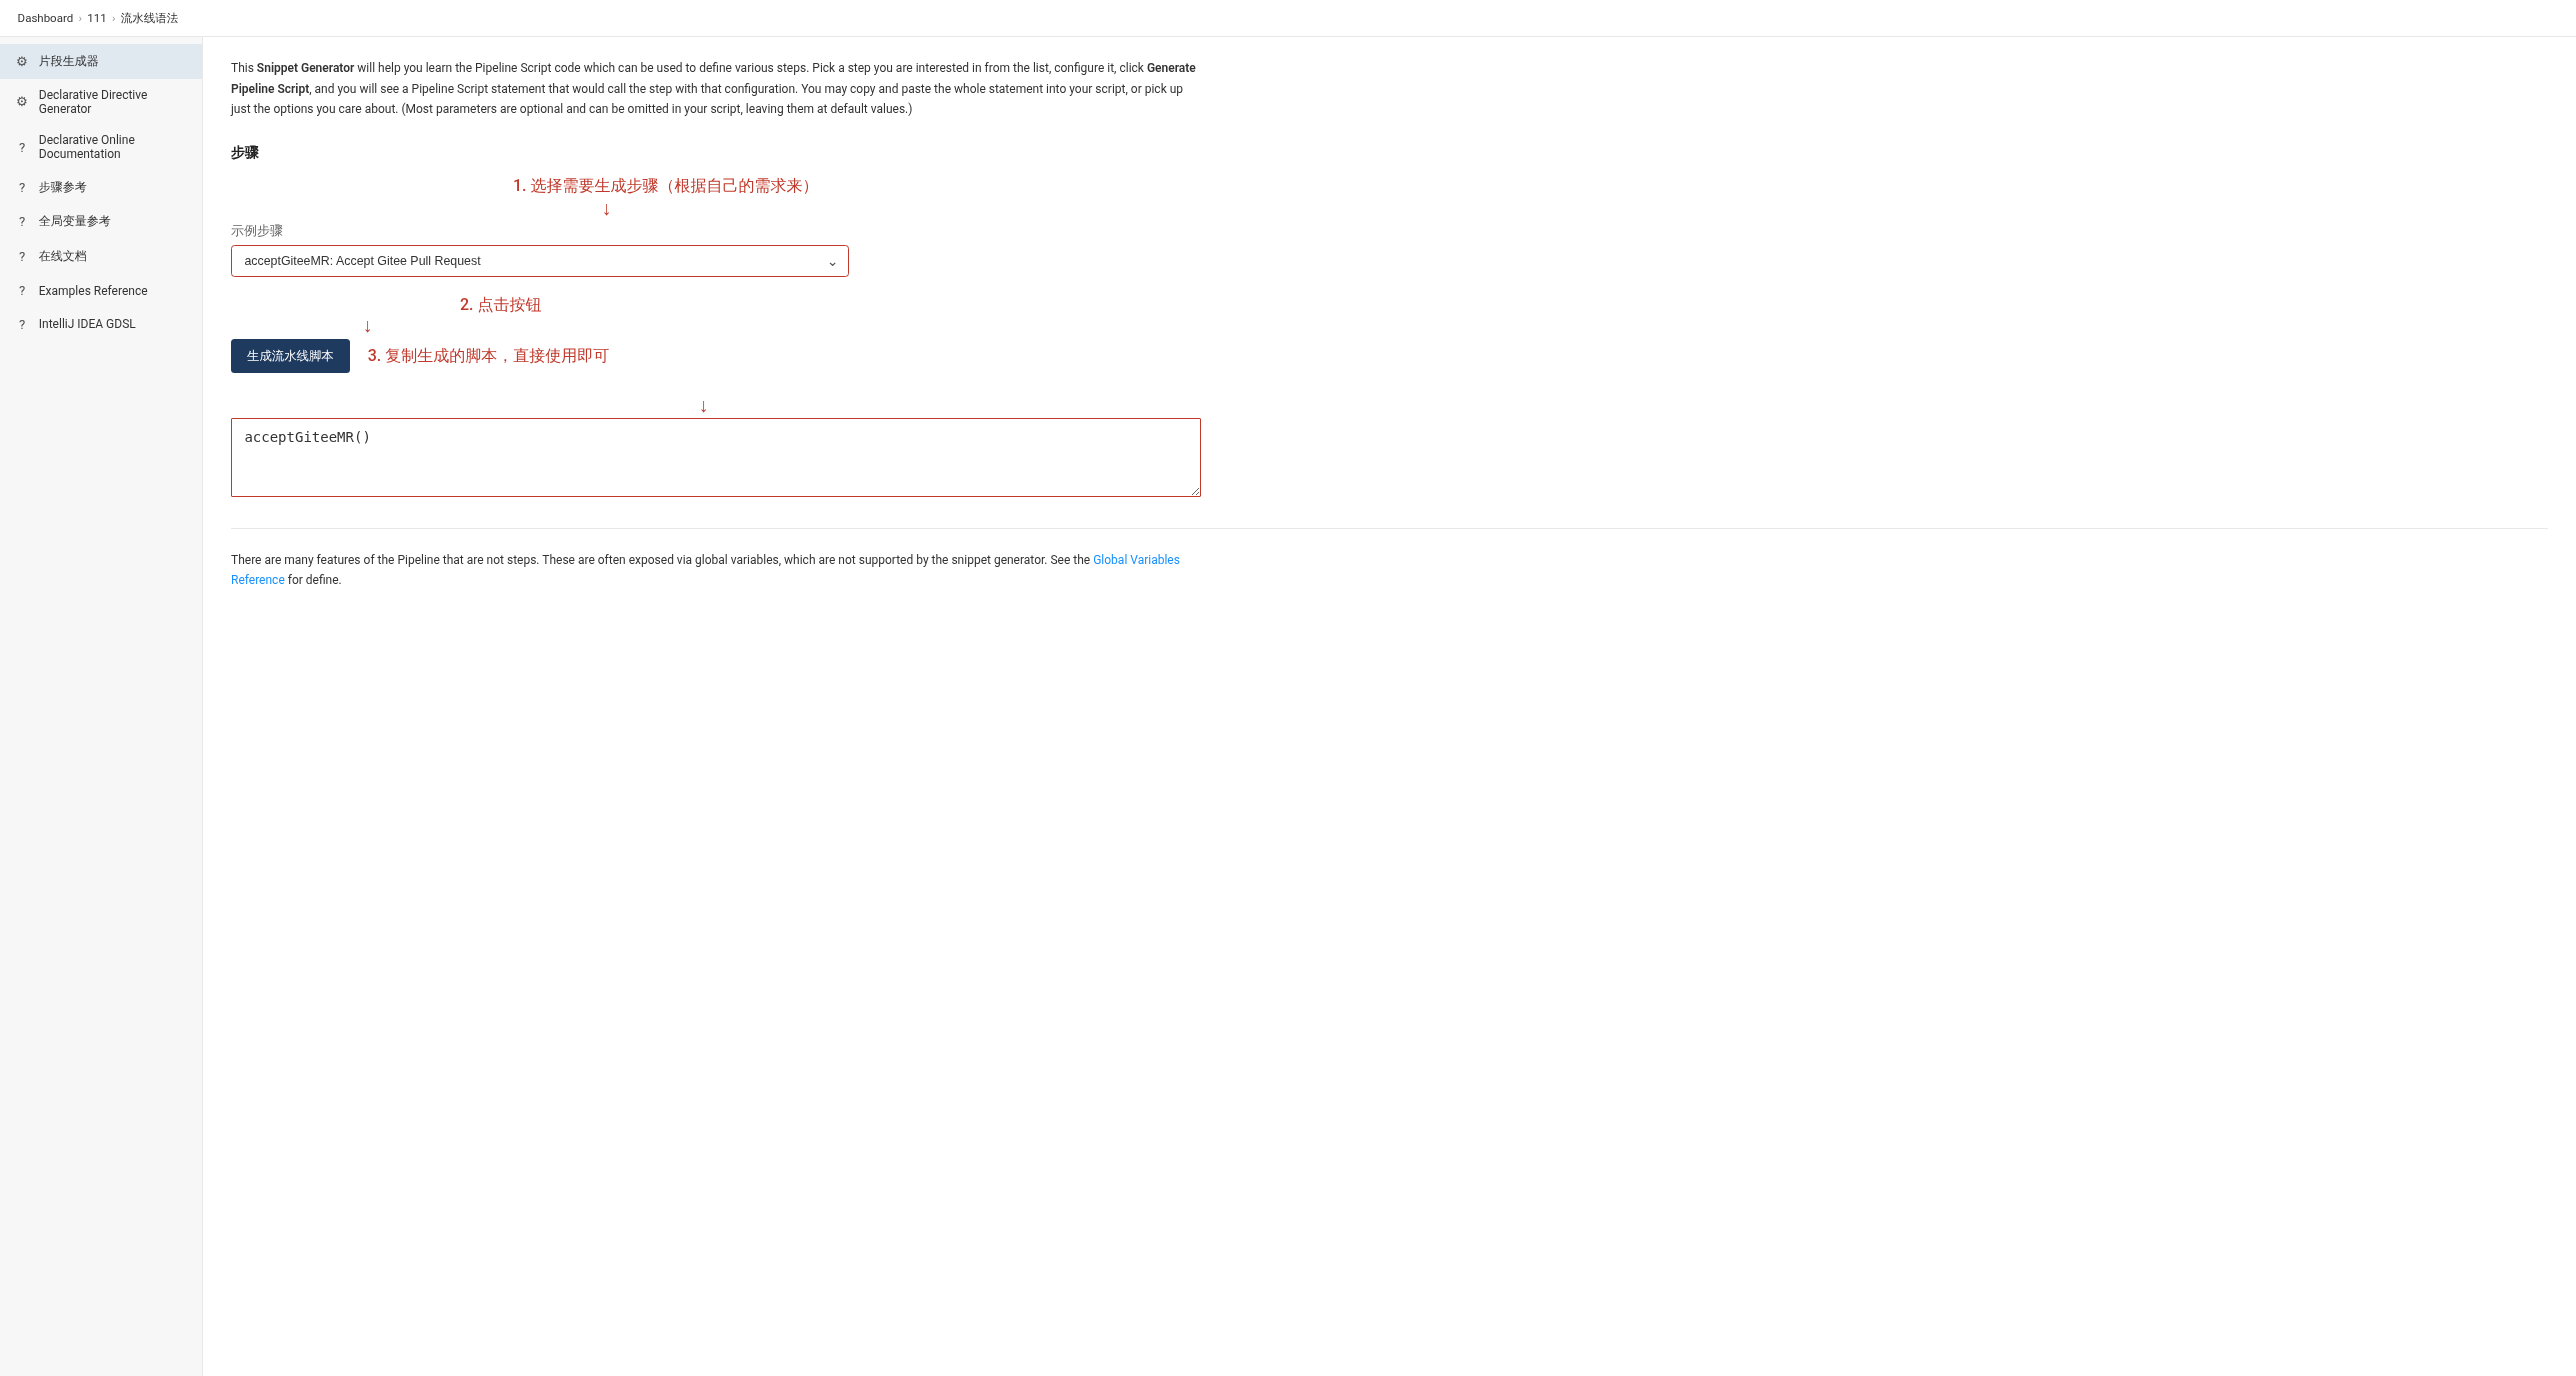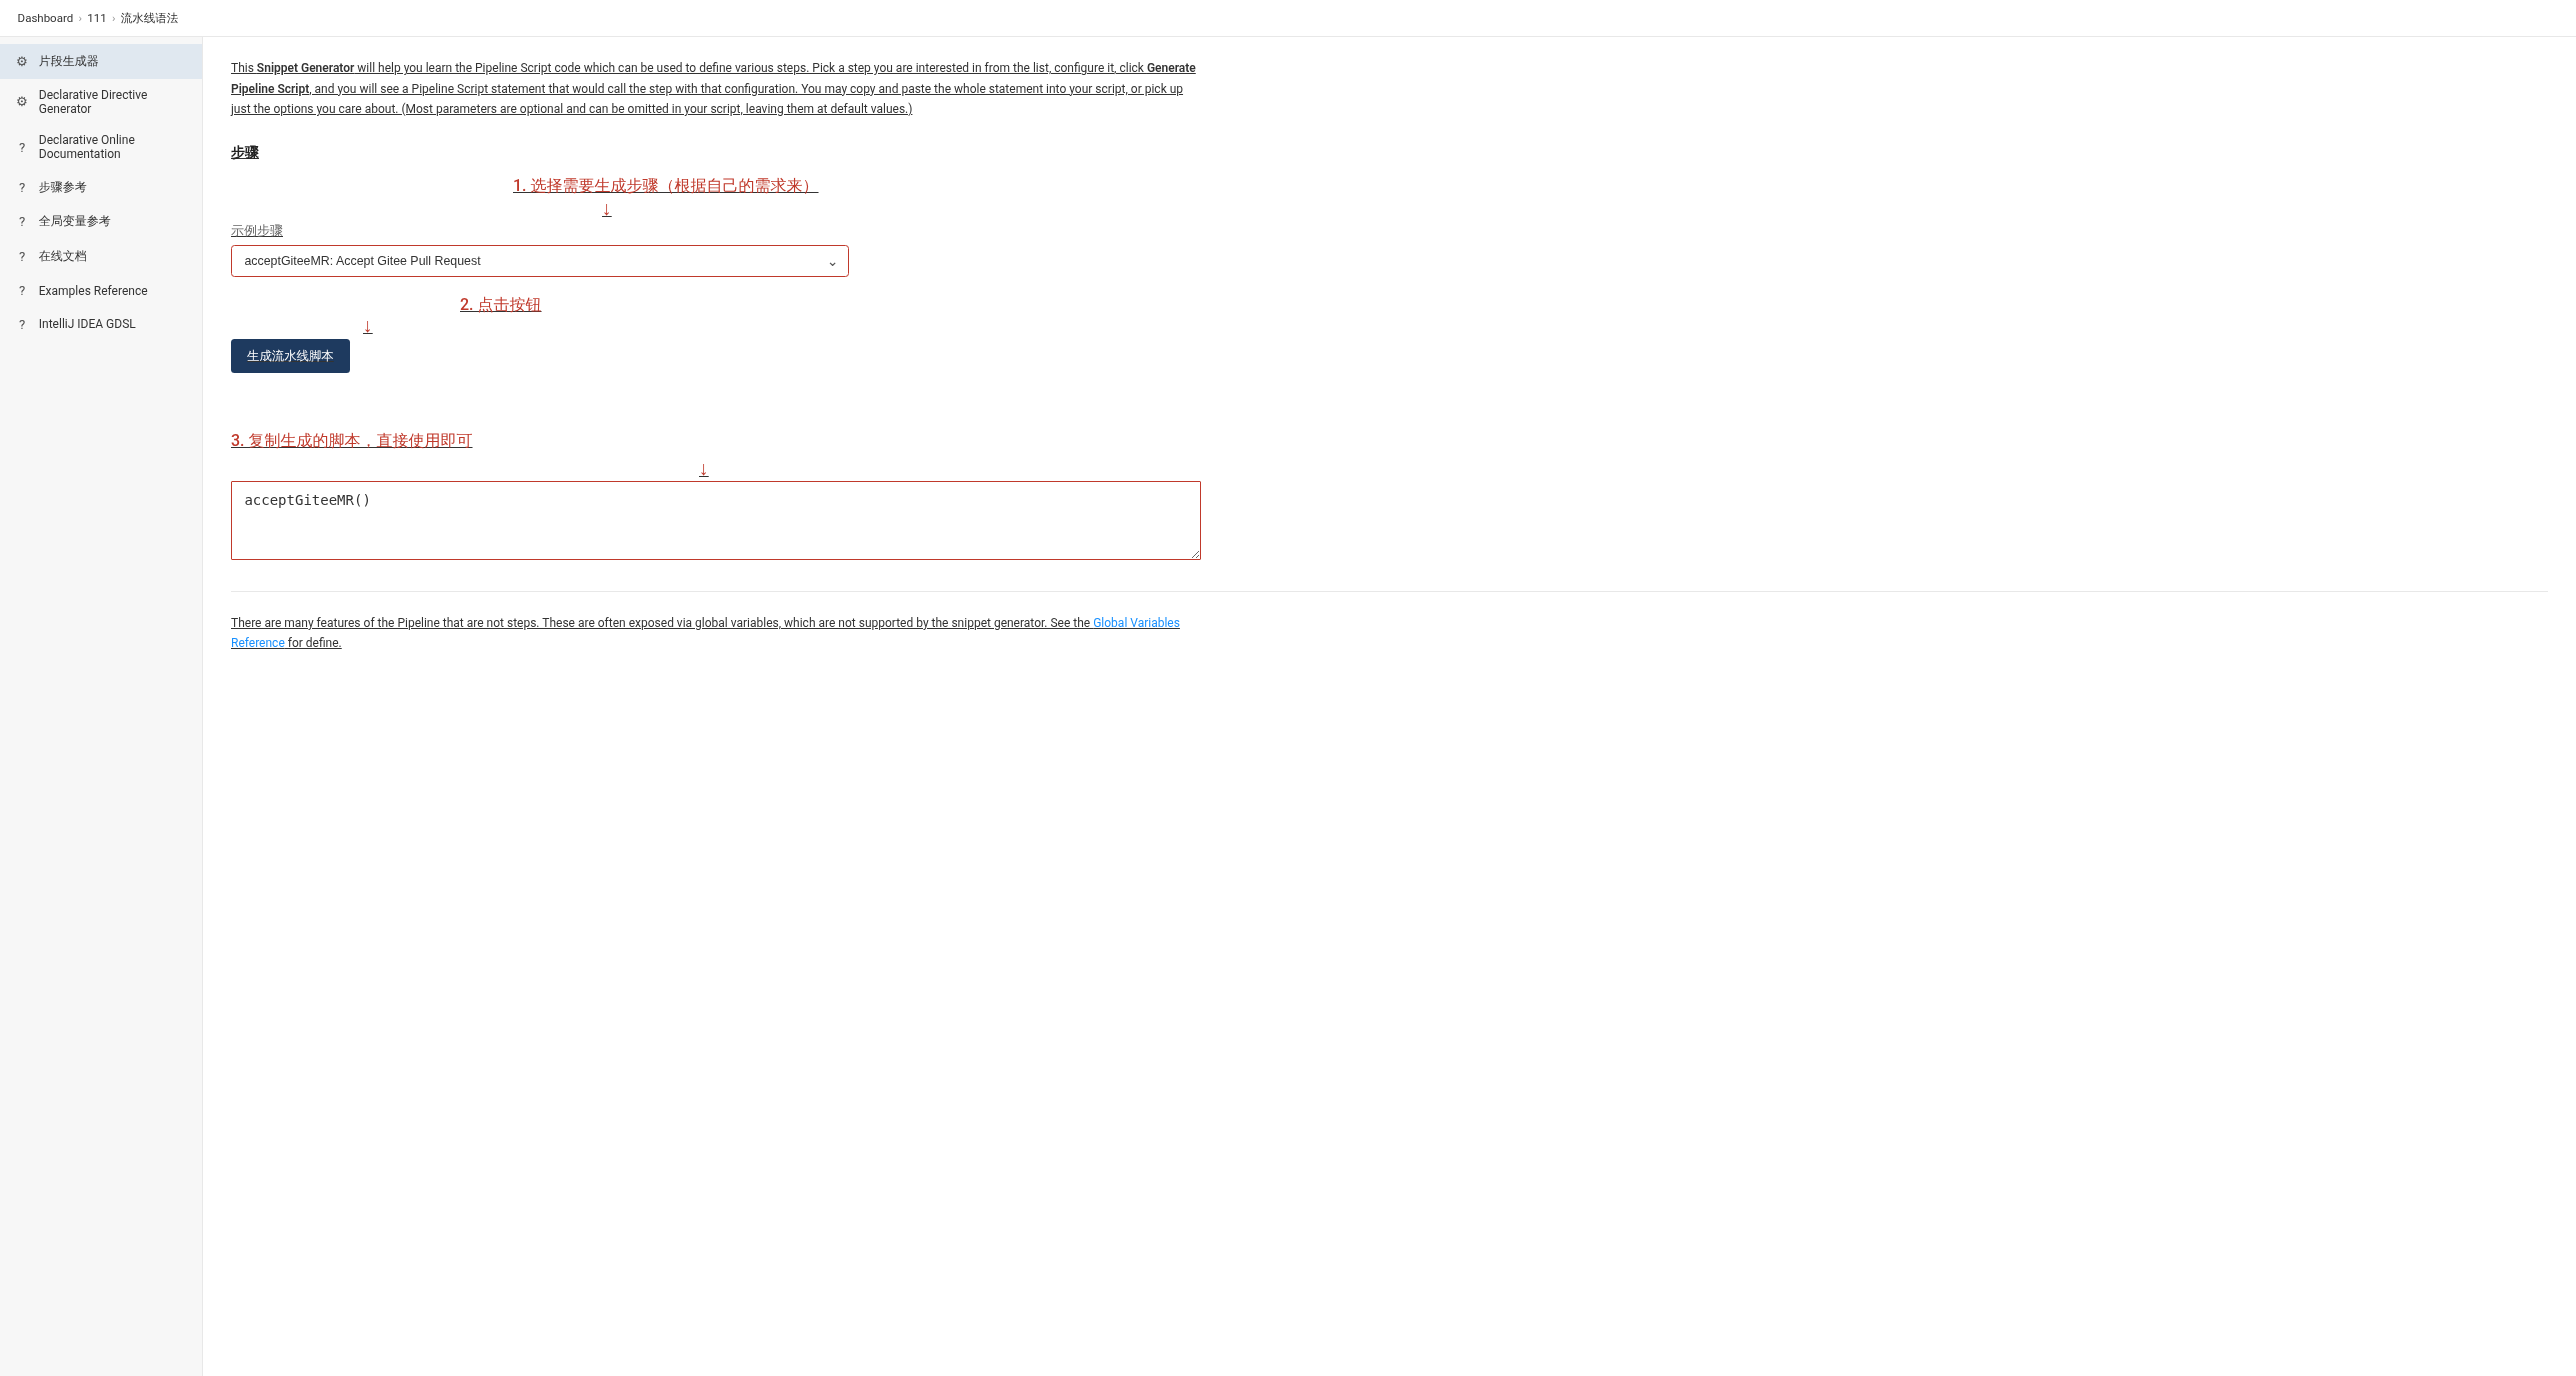--- a/index.html
+++ b/index.html
@@ -193,21 +193,20 @@
       color: #333;
       max-width: 970px;
     }
     .global-vars-text a {
       color: #1890ff;
       text-decoration: none;
     }
 
     .main-inner {
       position: relative;
-      text-decoration: underline;
     }
   </style>
 </head>
 <body>
 
 <div class="breadcrumb">
   <span class="breadcrumb-link">Dashboard</span>
   <span class="breadcrumb-sep">›</span>
   <span class="breadcrumb-link">111</span>
   <span class="breadcrumb-sep">›</span>
@@ -282,21 +281,21 @@
 
       
 
       
       <div style="position:relative; margin-bottom:3.5px;">
         <div style="color:#c0392b; font-size:16px; font-weight:500; margin-left:229px;">2. 点击按钮</div>
         <div style="color:#c0392b; font-size:19.4px; margin-left:132px; line-height:1;">↓</div>
       </div>
 
       
-      <div style="display:flex; align-items:flex-start; gap:35px; margin-bottom:7px;flex-direction:column;">
+      <div style="display:flex; align-items:flex-start; gap:18px; margin-bottom:7px;">
         <button class="generate-btn">生成流水线脚本</button>
 
         <div style="color:#c0392b; font-size:16px; font-weight:500; margin-top:7px;">3. 复制生成的脚本，直接使用即可</div>
       </div>
 
       
       <div style="color:#c0392b; font-size:19.4px; margin-left:468px; line-height:1; margin-bottom:1.8px;">↓</div>
 
       
       <textarea class="script-output" style="">acceptGiteeMR()</textarea>

